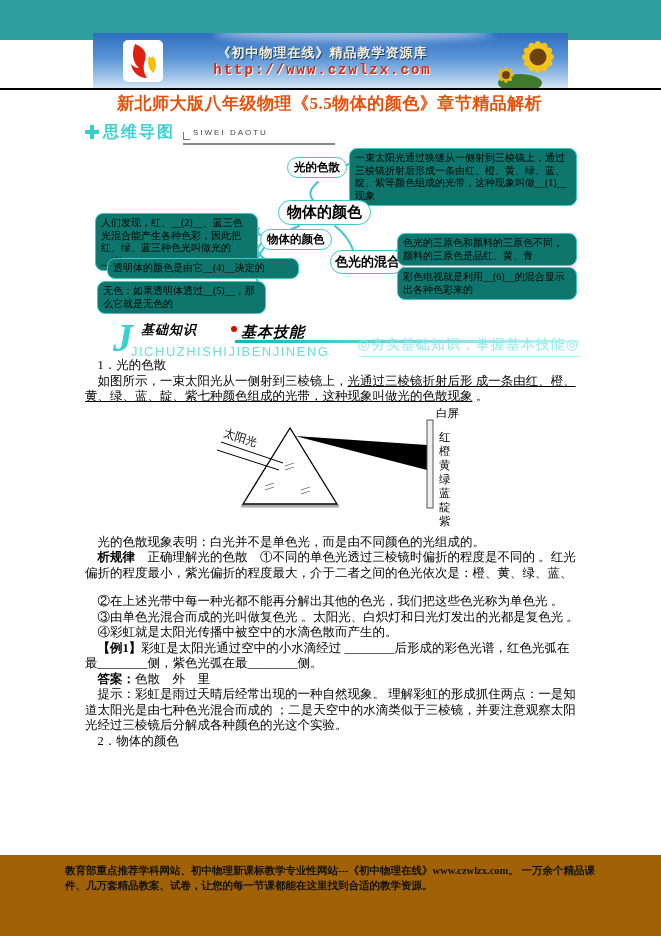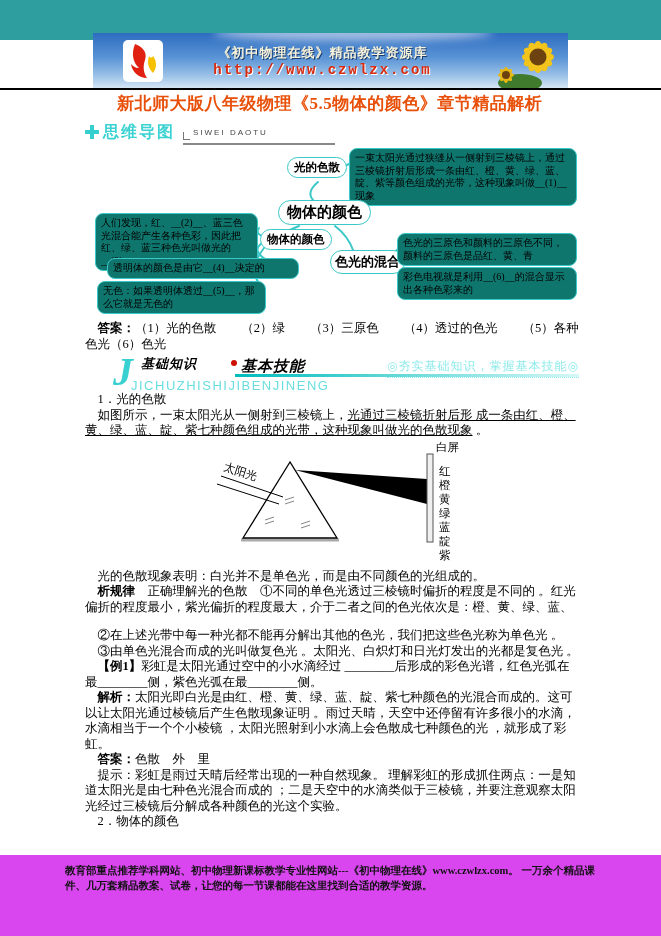--- a/index.html
+++ b/index.html
@@ -2,21 +2,21 @@
 <html><head>
 <meta charset="utf-8">
 <style>
   * { margin:0; padding:0; box-sizing:border-box; }
   html,body { background:#ffffff; }
   body { font-family:"Liberation Serif","DejaVu Serif",serif; }
   .page { position:relative; width:661px; height:936px; background:#fff; overflow:hidden; margin:0 auto; }
 
   
   .band-top { position:absolute; left:0; top:0; width:661px; height:40px; background:#2f9e9e; }
-  .band-bottom { position:absolute; left:0; bottom:0; width:661px; height:81px; background:#d946ef; }
+  .band-bottom { position:absolute; left:0; bottom:0; width:661px; height:81px; background:#a16207; }
 
   
   .banner { position:absolute; left:93px; top:33px; width:475px; height:55px;
             background:linear-gradient(180deg,#2d6cc0 0%,#5a94d6 45%,#9cc2e8 78%,#d5e6f5 100%);
             display:flex; align-items:center; overflow:hidden; }
   .banner .cloud { position:absolute; left:120px; top:-8px; width:280px; height:16px; background:rgba(255,255,255,.55); border-radius:50%; filter:blur(4px); }
   .logo-wrap { position:relative; margin-left:28px; width:44px; height:46px; flex:0 0 auto; }
   .banner-mid { flex:1; text-align:center; padding-right:10px; }
   .site-title { font-size:13px; font-weight:bold; color:#f7f2da; letter-spacing:1px;
                 text-shadow:1px 1px 0 #1a3c6e; white-space:nowrap; }
@@ -74,21 +74,21 @@
   
   .sec2 { position:relative; height:38px; margin-top:2px; }
   .bigJ { position:absolute; left:28px; top:-6px; font-size:40px; font-style:italic; font-weight:bold; color:#38d0d0; }
   .sec2-main { position:absolute; left:56px; top:1px; font-size:13px; font-weight:bold; font-style:italic; letter-spacing:1px; }
   .red-dot { position:absolute; left:146px; top:6px; width:6px; height:6px; background:#cc1100; border-radius:50%; }
   .sec2-sub { position:absolute; left:156px; top:3px; font-size:15px; font-weight:bold; font-style:italic; letter-spacing:1px; }
   .sec2-pinyin { position:absolute; left:46px; top:24px; font-family:"Liberation Sans",sans-serif;
                  font-size:13px; letter-spacing:1.5px; color:#6adede; }
   .cyan-bar { position:absolute; left:150px; top:20px; width:344px; height:3px;
               background:linear-gradient(to right,#00bcbc,#d6f7f7); }
-  .sec2-slogan { position:absolute; right:0; top:4px; font-size:12px; color:#8feaea; letter-spacing:1px;
+  .sec2-slogan { position:absolute; right:0; top:16px; font-size:14px; color:#8feaea; letter-spacing:1px;
                  border-bottom:1px dotted #8feaea; padding-bottom:2px; }
 
   
   .fig { text-align:center; margin:1px 0 1px 0; }
   .fig svg { display:inline-block; }
   .fig text { font-size:11.5px; fill:#000; font-family:"Liberation Serif",serif; }
 
   
   .footer-text { position:absolute; left:65px; top:8px; width:532px; font-size:10.5px; line-height:15px;
                  font-weight:bold; color:#111; }
@@ -178,21 +178,20 @@
       <div class="mm-root root">物体的颜色</div>
       <div class="mm-node n-left">物体的颜色</div>
       <div class="mm-node n-right">色光的混合</div>
       <div class="mm-note note-a">人们发现，红、__(2)__、蓝三色光混合能产生各种色彩，因此把红、绿、蓝三种色光叫做光的__(3)__</div>
       <div class="mm-note note-b">透明体的颜色是由它__(4)__决定的</div>
       <div class="mm-note note-c">无色：如果透明体透过__(5)__，那么它就是无色的</div>
       <div class="mm-note note-d">色光的三原色和颜料的三原色不同，颜料的三原色是品红、黄、青</div>
       <div class="mm-note note-e">彩色电视就是利用__(6)__的混合显示出各种色彩来的</div>
     </div>
 
-    <div class="para ans1"><b>答案：</b><span>（1）光的色散　　（2）绿　　（3）三原色　　（4）透过的色光　　（5）各种色光（6）色光</span></div>
 
     <div class="sec2">
       <span class="bigJ">J</span>
       <span class="cyan-bar"></span>
       <span class="sec2-main">基础知识</span>
       <span class="red-dot"></span>
       <span class="sec2-sub">基本技能</span>
       <span class="sec2-pinyin">JICHUZHISHIJIBENJINENG</span>
       <span class="sec2-slogan">◎夯实基础知识，掌握基本技能◎</span>
     </div>
@@ -226,21 +225,21 @@
           <text x="262" y="105">靛</text>
           <text x="262" y="119">紫</text>
         </g>
       </svg>
     </div>
 
     <div class="para"><span>光的色散现象表明：白光并不是单色光，而是由不同颜色的光组成的。</span></div>
     <div class="para"><b>析规律</b><span>　正确理解光的色散　①不同的单色光透过三棱镜时偏折的程度是不同的 。红光偏折的程度最小，紫光偏折的程度最大，介于二者之间的色光依次是：橙、黄、绿、蓝、</span></div>
     <div class="para gap-top"><span>②在上述光带中每一种光都不能再分解出其他的色光，我们把这些色光称为单色光 。</span></div>
     <div class="para"><span>③由单色光混合而成的光叫做复色光 。太阳光、白炽灯和日光灯发出的光都是复色光 。</span></div>
+    <div class="para"><span>④彩虹就是太阳光传播中被空中的水滴色散而产生的。</span></div>
     <div class="para"><b>【例1】</b><span>彩虹是太阳光通过空中的小水滴经过 ________后形成的彩色光谱，红色光弧在最________侧，紫色光弧在最________侧。</span></div>
-    <div class="para"><b>解析：</b><span>太阳光即白光是由红、橙、黄、绿、蓝、靛、紫七种颜色的光混合而成的。这可以让太阳光通过棱镜后产生色散现象证明 。雨过天晴，天空中还停留有许多很小的水滴，水滴相当于一个个小棱镜 ，太阳光照射到小水滴上会色散成七种颜色的光 ，就形成了彩虹。</span></div>
     <div class="para"><b>答案：</b><span>色散　外　里</span></div>
     <div class="para"><span>提示：</span><span>彩虹是雨过天晴后经常出现的一种自然现象。 理解彩虹的形成抓住两点：一是知道太阳光是由七种色光混合而成的 ；二是天空中的水滴类似于三棱镜，并要注意观察太阳光经过三棱镜后分解成各种颜色的光这个实验。</span></div>
     <div class="para"><span>2．物体的颜色</span></div>
 
   </div>
 
 </div>
 
 </body></html>

